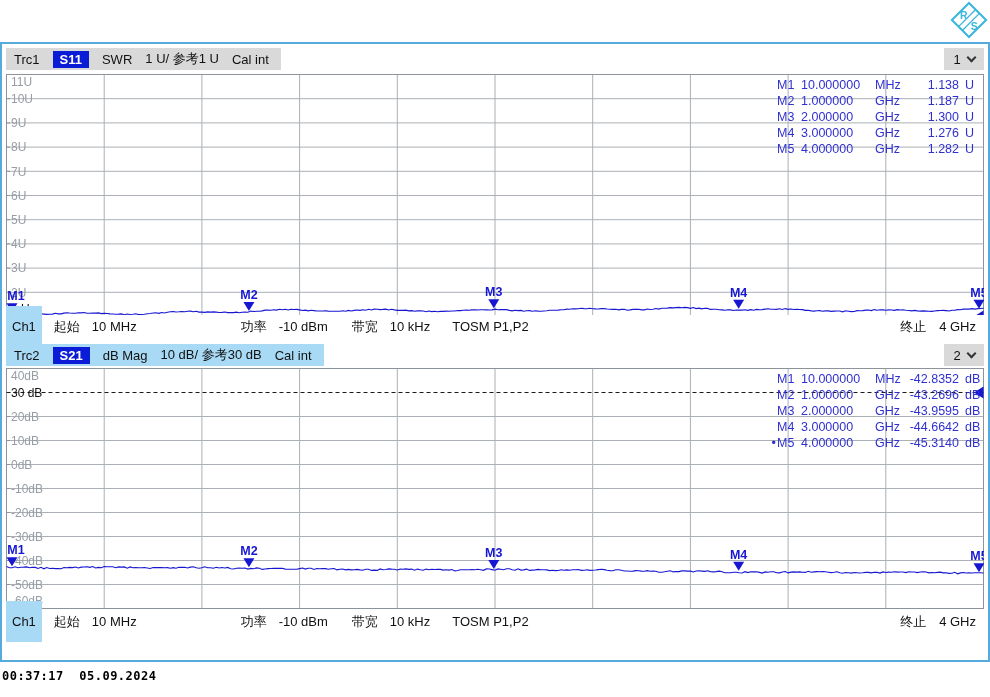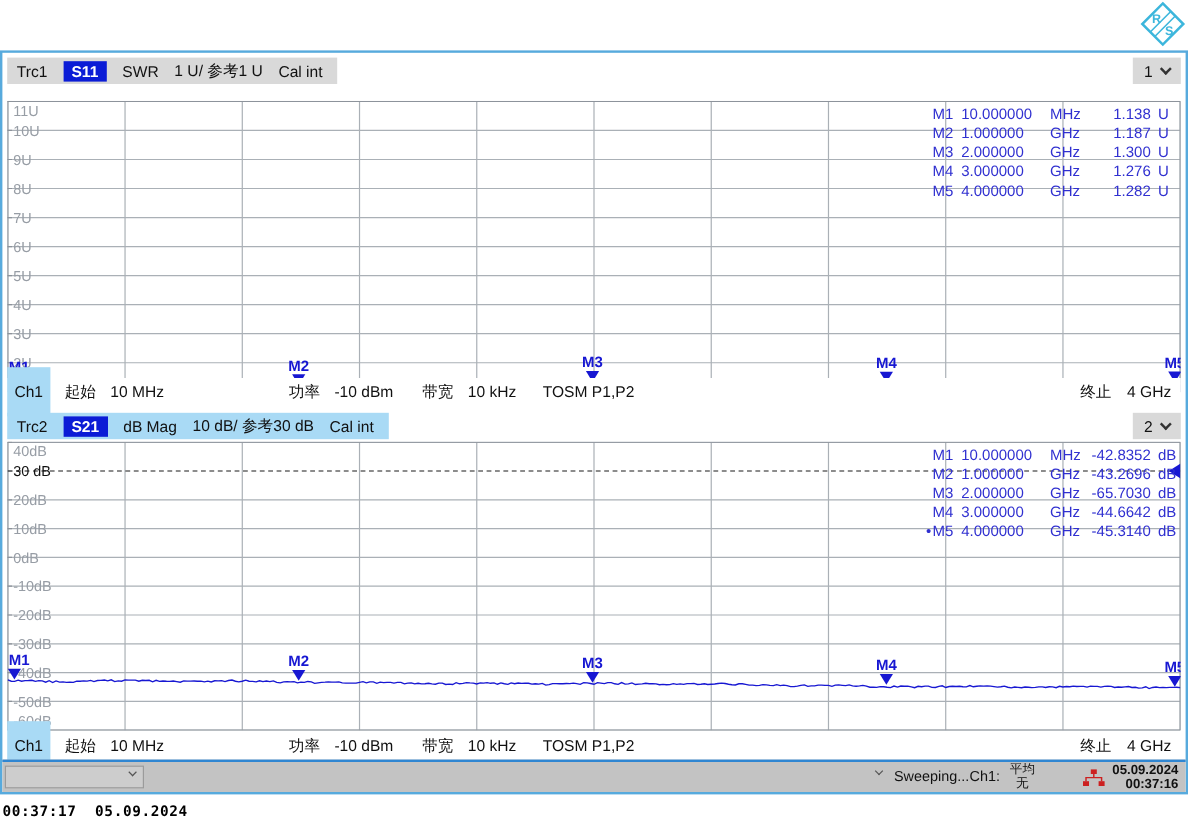--- a/index.html
+++ b/index.html
@@ -73,21 +73,21 @@
         <span class="hseg">SWR</span>
         <span class="hseg">1 U/ 参考1 U</span>
         <span class="hseg last">Cal int</span>
       </div>
       <div class="winbtn">
         <span>1</span>
         <i class="chev"></i>
       </div>
     </div>
 
-    <div class="plot" style="top:40px;height:243px">
+    <div class="plot" style="top:30px;height:243px">
       <svg width="978" height="243">
           <line x1="0.5" y1="0.5" x2="0.5" y2="242.5" stroke="#aab0b6" stroke-width="1"></line>
           <line x1="98.2" y1="0.5" x2="98.2" y2="242.5" stroke="#aab0b6" stroke-width="1"></line>
           <line x1="195.9" y1="0.5" x2="195.9" y2="242.5" stroke="#aab0b6" stroke-width="1"></line>
           <line x1="293.6" y1="0.5" x2="293.6" y2="242.5" stroke="#aab0b6" stroke-width="1"></line>
           <line x1="391.3" y1="0.5" x2="391.3" y2="242.5" stroke="#aab0b6" stroke-width="1"></line>
           <line x1="489" y1="0.5" x2="489" y2="242.5" stroke="#aab0b6" stroke-width="1"></line>
           <line x1="586.7" y1="0.5" x2="586.7" y2="242.5" stroke="#aab0b6" stroke-width="1"></line>
           <line x1="684.4" y1="0.5" x2="684.4" y2="242.5" stroke="#aab0b6" stroke-width="1"></line>
           <line x1="782.1" y1="0.5" x2="782.1" y2="242.5" stroke="#aab0b6" stroke-width="1"></line>
@@ -232,58 +232,36 @@
           <polygon points="482.2756892230576,192.00279999999998 493.2756892230576,192.00279999999998 487.7756892230576,201.00279999999998" fill="#1717d2"></polygon>
           <text x="487.7756892230576" y="189.00279999999998" text-anchor="middle" font-size="12.5" font-weight="600" font-family="Liberation Sans, sans-serif" fill="#1717d2">M3</text>
           <polygon points="727.1378446115289,193.69407999999999 738.1378446115289,193.69407999999999 732.6378446115289,202.69407999999999" fill="#1717d2"></polygon>
           <text x="732.6378446115289" y="190.69407999999999" text-anchor="middle" font-size="12.5" font-weight="600" font-family="Liberation Sans, sans-serif" fill="#1717d2">M4</text>
           <polygon points="967.5,195.25359999999998 978.5,195.25359999999998 973,204.25359999999998" fill="#1717d2"></polygon>
           <text x="973" y="192.25359999999998" text-anchor="middle" font-size="12.5" font-weight="600" font-family="Liberation Sans, sans-serif" fill="#1717d2">M5</text>
         </svg>
       <div class="mtable">
           <div class="mrow"><span class="mc-b"></span><span class="mc-n">M1</span><span class="mc-f">10.000000</span><span class="mc-fu">MHz</span><span class="mc-v">-42.8352</span><span class="mc-vu">dB</span></div>
           <div class="mrow"><span class="mc-b"></span><span class="mc-n">M2</span><span class="mc-f">1.000000</span><span class="mc-fu">GHz</span><span class="mc-v">-43.2696</span><span class="mc-vu">dB</span></div>
-          <div class="mrow"><span class="mc-b"></span><span class="mc-n">M3</span><span class="mc-f">2.000000</span><span class="mc-fu">GHz</span><span class="mc-v">-65.7030</span><span class="mc-vu">dB</span></div>
+          <div class="mrow"><span class="mc-b"></span><span class="mc-n">M3</span><span class="mc-f">2.000000</span><span class="mc-fu">GHz</span><span class="mc-v">-43.9595</span><span class="mc-vu">dB</span></div>
           <div class="mrow"><span class="mc-b"></span><span class="mc-n">M4</span><span class="mc-f">3.000000</span><span class="mc-fu">GHz</span><span class="mc-v">-44.6642</span><span class="mc-vu">dB</span></div>
           <div class="mrow"><span class="mc-b">•</span><span class="mc-n">M5</span><span class="mc-f">4.000000</span><span class="mc-fu">GHz</span><span class="mc-v">-45.3140</span><span class="mc-vu">dB</span></div>
         </div>
     </div>
 
     <div class="chbar" style="top:566px">
       <span class="chchip">Ch1</span>
       <span class="cb-sl">起始</span>
       <span class="cb-sv">10 MHz</span>
       <span class="cb-pl">功率</span>
       <span>-10 dBm</span>
       <span class="cb-bl">带宽</span>
       <span>10 kHz</span>
       <span class="cb-cal">TOSM P1,P2</span>
       <span class="cb-stl">终止</span>
       <span class="cb-stv">4 GHz</span>
     </div>
 
-    <div class="statusbar">
-      <div class="combob">
-        <i class="chev sm"></i>
-      </div>
-      <i class="chev sm sbexp"></i>
-      <span class="sb-sweep">Sweeping...</span>
-      <span class="sb-ch">Ch1:</span>
-      <span class="sb-avg">
-        <div>平均</div>
-        <div>无</div>
-      </span>
-      <svg class="lan" width="19" height="15" viewBox="0 0 19 15">
-        <rect x="7" y="0" width="5" height="4" fill="#cc2020"></rect>
-        <rect x="0.5" y="10" width="5" height="4" fill="#cc2020"></rect>
-        <rect x="13.5" y="10" width="5" height="4" fill="#cc2020"></rect>
-        <path d="M9.5 4 V7 M3 10 V7 H16 V10" stroke="#cc2020" stroke-width="1.2" fill="none"></path>
-      </svg>
-      <div class="sb-dt">
-        <div>05.09.2024</div>
-        <div>00:37:16</div>
-      </div>
-    </div>
 
   </div>
 
   <div class="footer">00:37:17  05.09.2024</div>
 </div>
 
 </body></html>

